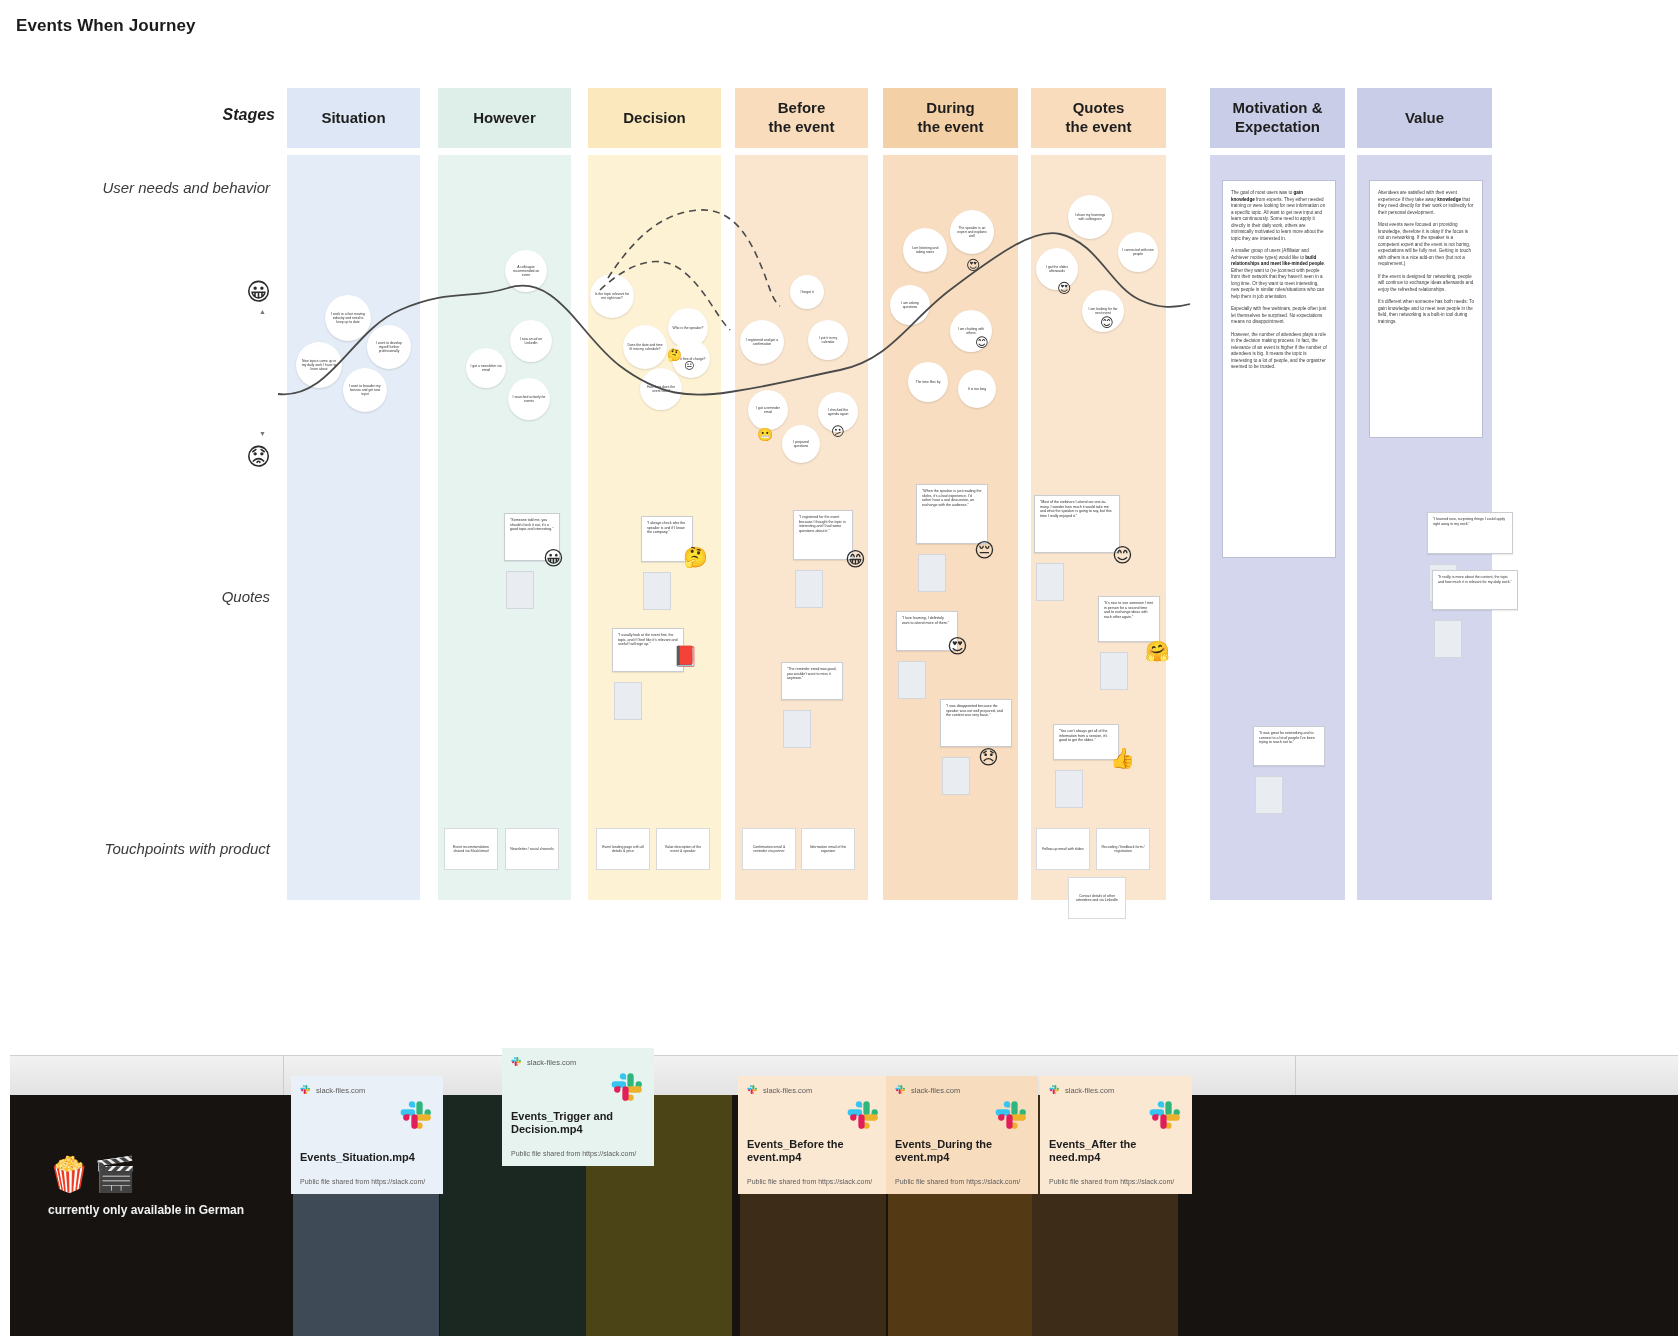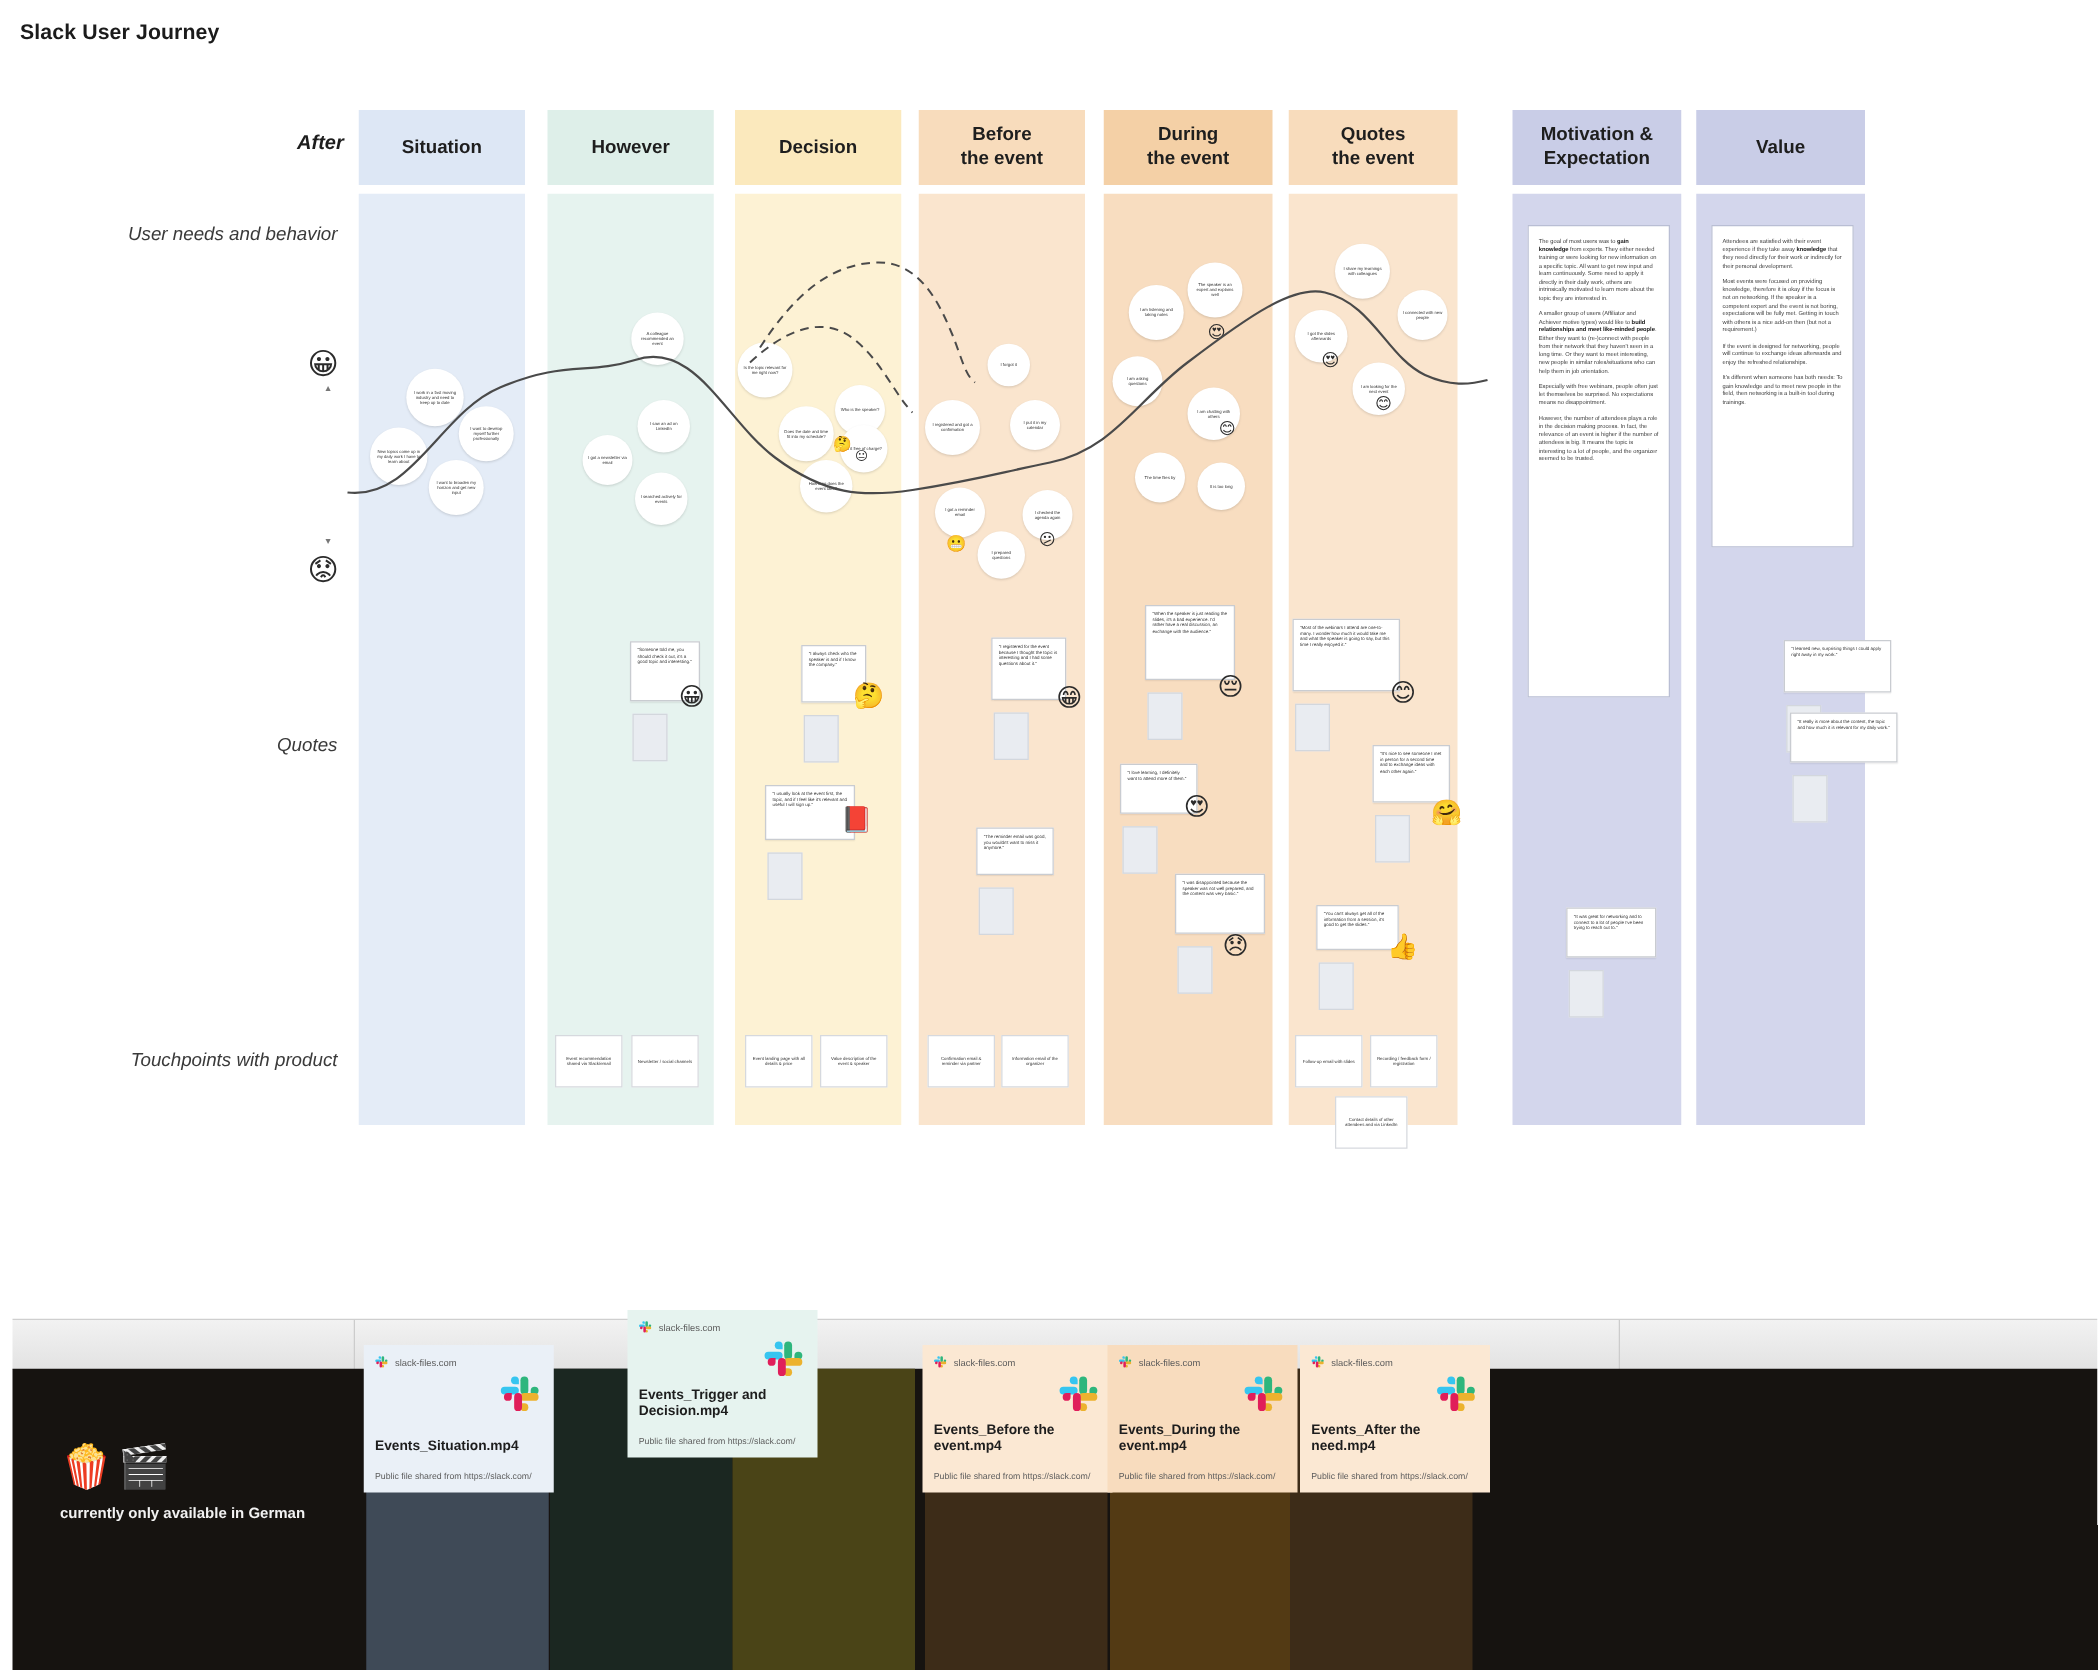--- a/index.html
+++ b/index.html
@@ -114,23 +114,23 @@
   .vcard .src{display:flex;align-items:center;gap:5px;font-size:7.5px;color:#5b5b5b;}
   .vcard .vtitle{position:absolute;left:9px;bottom:30px;right:8px;font-size:11px;font-weight:bold;color:#1d1d1d;line-height:1.18;}
   .vcard .vsub{position:absolute;left:9px;bottom:8px;right:8px;font-size:7px;color:#5d5d5d;line-height:1.3;}
   .slacklogo{position:absolute;right:9px;top:22px;width:34px;height:34px;}
 </style>
 </head>
 <body>
 
 <div class="board">
 
-  <div id="page-title">Slack User Journey</div>
-
-  <div id="lbl-stages">After</div>
+  <div id="page-title">Events When Journey</div>
+
+  <div id="lbl-stages">Stages</div>
   <div class="rowlabel" id="lbl-needs">User needs and behavior</div>
   <div class="rowlabel" id="lbl-quotes">Quotes</div>
   <div class="rowlabel" id="lbl-touch">Touchpoints with product</div>
 
   <div class="scale-emo" style="left:246px;top:280px;">😀</div>
   <div class="scale-tick" style="left:259px;top:308px;">▲</div>
   <div class="scale-tick" style="left:259px;top:430px;">▼</div>
   <div class="scale-emo" style="left:246px;top:445px;">😟</div>
 
   <div id="columns-layer">

